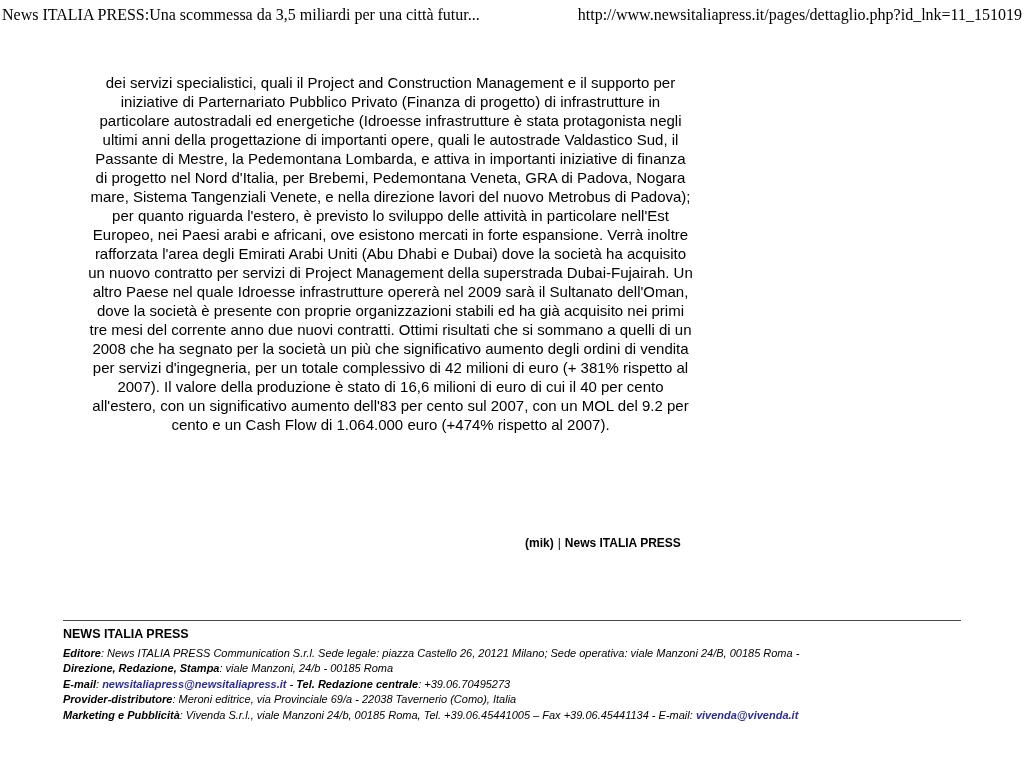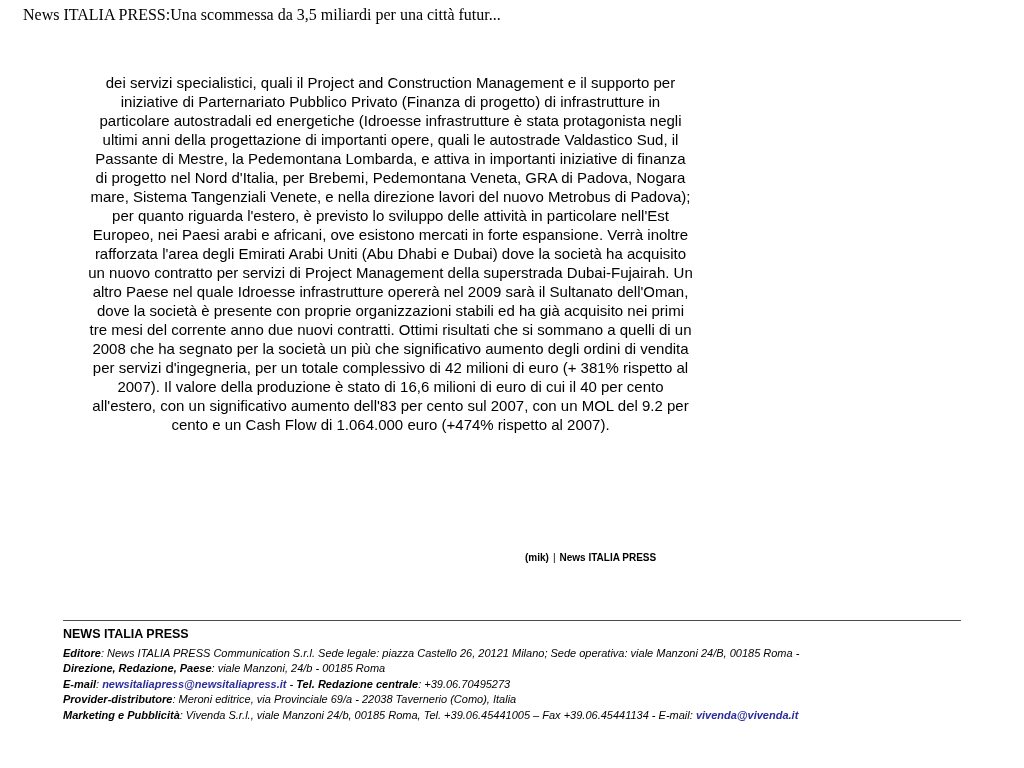--- a/index.html
+++ b/index.html
@@ -17,35 +17,34 @@
     overflow:hidden;
   }
   .print-header{
     position:absolute;
     top:6px;left:2px;right:2px;
     display:flex;
     justify-content:space-between;
     font-family:"Liberation Serif","DejaVu Serif",serif;
     font-size:16px;
     white-space:nowrap;
-    margin-left:21px;
   }
   .article{
     position:absolute;
     left:63px;top:73px;
     width:655px;
     font-size:15px;
     line-height:19px;
     white-space:pre-line;
     text-align:center;
   }
   .byline{
     position:absolute;
-    left:525px;top:552px;
-    font-size:10px;
+    left:525px;top:536px;
+    font-size:12px;
     white-space:nowrap;
   }
   .byline .sep{font-weight:normal;padding:0 4px;}
   .b{font-weight:bold;}
   .rule{
     position:absolute;
     left:63px;top:620px;
     width:898px;height:1px;
     background:var(--rule);
   }
@@ -70,20 +69,21 @@
     font-weight:bold;
     text-decoration:none;
     cursor:pointer;
   }
 </style>
 </head>
 <body>
 
 <div class="print-header">
   <span>News ITALIA PRESS:Una scommessa da 3,5 miliardi per una città futur...</span>
+  <span>http://www.newsitaliapress.it/pages/dettaglio.php?id_lnk=11_151019</span>
 </div>
 
 <div class="article">dei servizi specialistici, quali il Project and Construction Management e il supporto per
 iniziative di Parternariato Pubblico Privato (Finanza di progetto) di infrastrutture in
 particolare autostradali ed energetiche (Idroesse infrastrutture è stata protagonista negli
 ultimi anni della progettazione di importanti opere, quali le autostrade Valdastico Sud, il
 Passante di Mestre, la Pedemontana Lombarda, e attiva in importanti iniziative di finanza
 di progetto nel Nord d'Italia, per Brebemi, Pedemontana Veneta, GRA di Padova, Nogara
 mare, Sistema Tangenziali Venete, e nella direzione lavori del nuovo Metrobus di Padova);
 per quanto riguarda l'estero, è previsto lo sviluppo delle attività in particolare nell'Est
@@ -102,18 +102,18 @@
 <div class="byline">
   <span class="b">(mik)</span><span class="sep">|</span><span class="b">News ITALIA PRESS</span>
 </div>
 
 <div class="rule"></div>
 
 <div class="footer">
   <div class="footer-heading">NEWS ITALIA PRESS</div>
   <div id="footer-lines">
       <div class="footer-line"><span class="b">Editore</span><span>: News ITALIA PRESS Communication S.r.l. Sede legale: piazza Castello 26, 20121 Milano; Sede operativa: viale Manzoni 24/B, 00185 Roma -</span></div>
-      <div class="footer-line"><span class="b">Direzione, Redazione, Paese</span><span>: viale Manzoni, 24/b - 00185 Roma</span></div>
+      <div class="footer-line"><span class="b">Direzione, Redazione, Stampa</span><span>: viale Manzoni, 24/b - 00185 Roma</span></div>
       <div class="footer-line"><span class="b">E-mail</span><span>: </span><span class="link">newsitaliapress@newsitaliapress.it</span><span> - </span><span class="b">Tel. Redazione centrale</span><span>: +39.06.70495273</span></div>
       <div class="footer-line"><span class="b">Provider-distributore</span><span>: Meroni editrice, via Provinciale 69/a - 22038 Tavernerio (Como), Italia</span></div>
       <div class="footer-line"><span class="b">Marketing e Pubblicità</span><span>: Vivenda S.r.l., viale Manzoni 24/b, 00185 Roma, Tel. +39.06.45441005 – Fax +39.06.45441134 - E-mail: </span><span class="link">vivenda@vivenda.it</span></div>
     </div>
 </div>
 
 </body></html>

